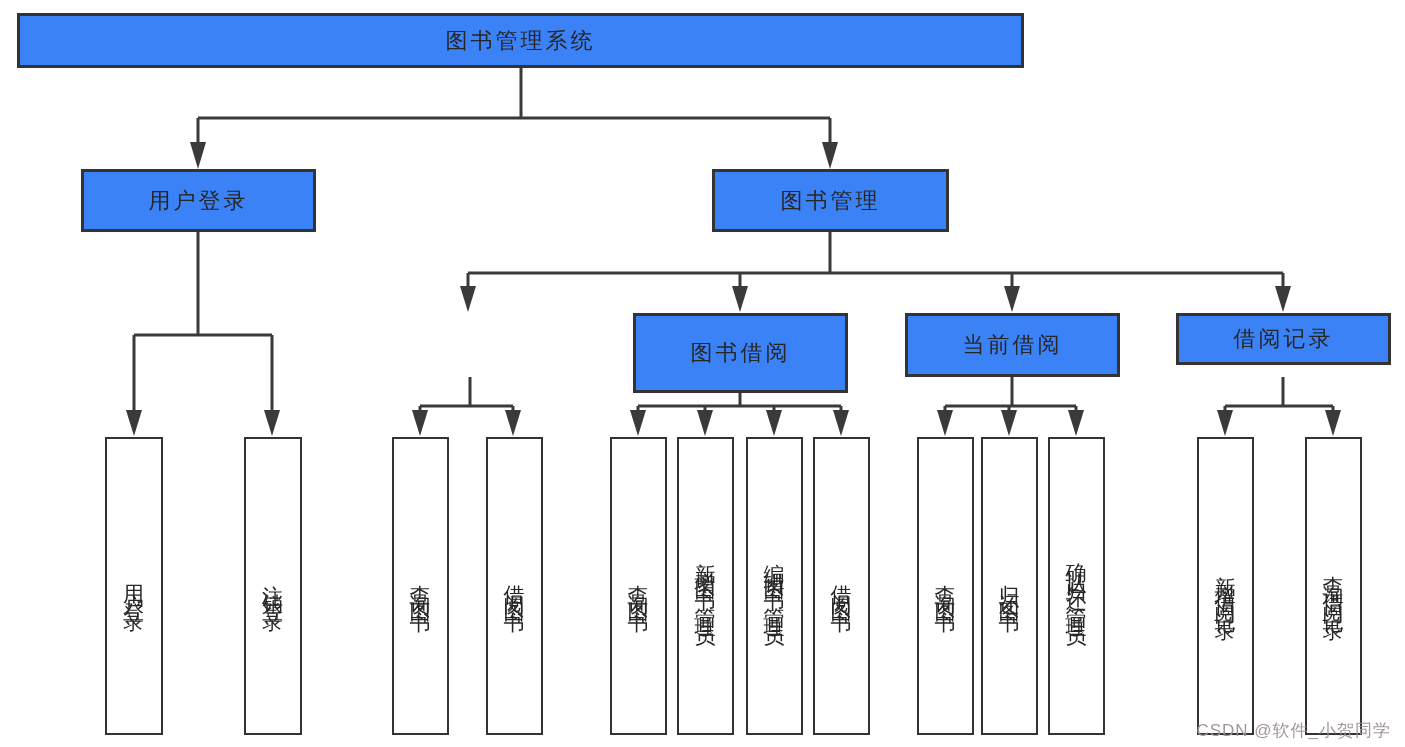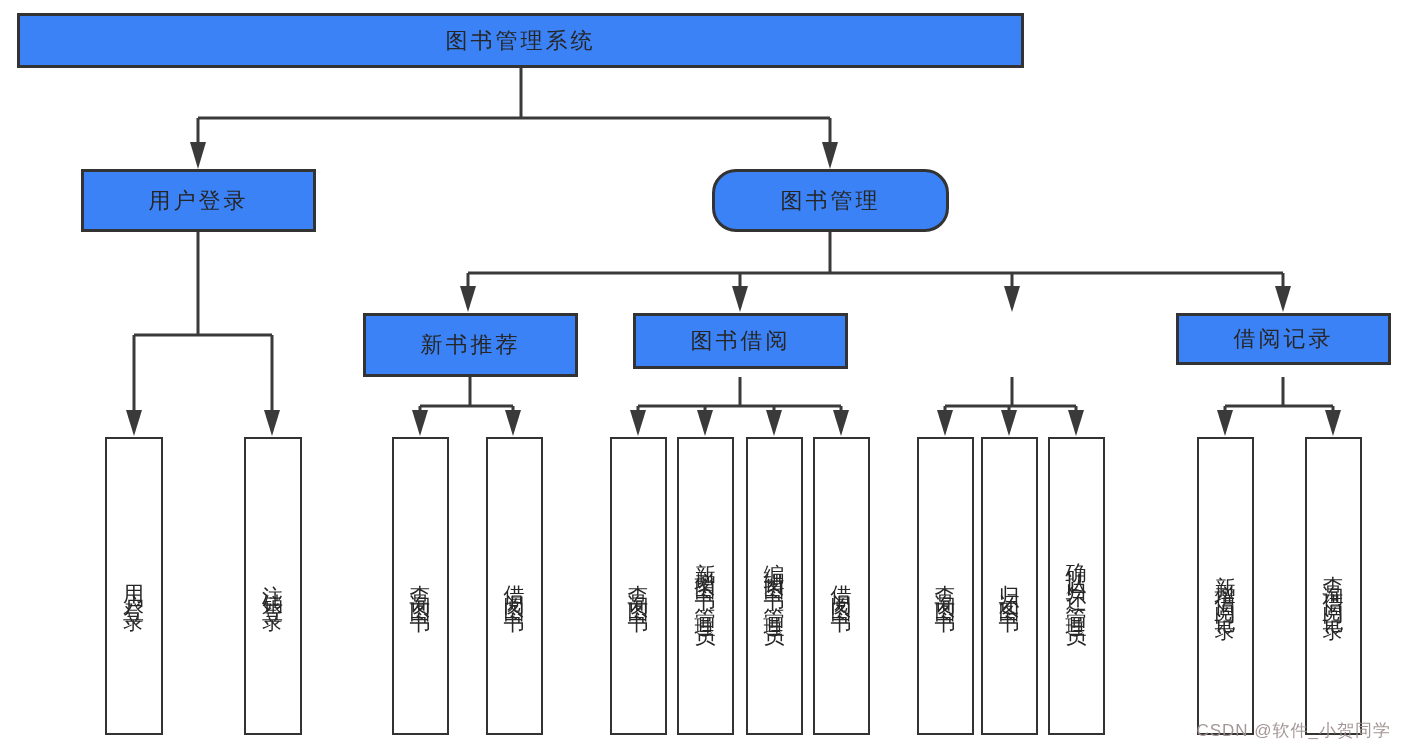--- a/index.html
+++ b/index.html
@@ -77,24 +77,24 @@
       <polygon points="1001,410 1017,410 1009,436"></polygon>
       <polygon points="1068,410 1084,410 1076,436"></polygon>
       <polygon points="1217,410 1233,410 1225,436"></polygon>
       <polygon points="1325,410 1341,410 1333,436"></polygon>
     </g>
   </svg>
 
   <div class="hbox" style="left:17px;top:13px;width:1007px;height:55px;">图书管理系统</div>
 
   <div class="hbox" style="left:81px;top:169px;width:235px;height:63px;">用户登录</div>
-  <div class="hbox" style="left:712px;top:169px;width:237px;height:63px;border-radius:24px;">图书管理</div>
+  <div class="hbox" style="left:712px;top:169px;width:237px;height:63px;">图书管理</div>
 
-  <div class="hbox" style="left:363px;top:313px;width:215px;height:64px;">新书推荐</div>
-  <div class="hbox" style="left:633px;top:313px;width:215px;height:56px;">图书借阅</div>
+  <div class="hbox" style="left:633px;top:313px;width:215px;height:80px;">图书借阅</div>
+  <div class="hbox" style="left:905px;top:313px;width:215px;height:64px;">当前借阅</div>
   <div class="hbox" style="left:1176px;top:313px;width:215px;height:52px;">借阅记录</div>
 
   <div class="vbox" style="left:105px;width:58px;">
     <span>用户登录</span>
   </div>
   <div class="vbox" style="left:244px;width:58px;">
     <span>注销登录</span>
   </div>
 
   <div class="vbox" style="left:392px;">

